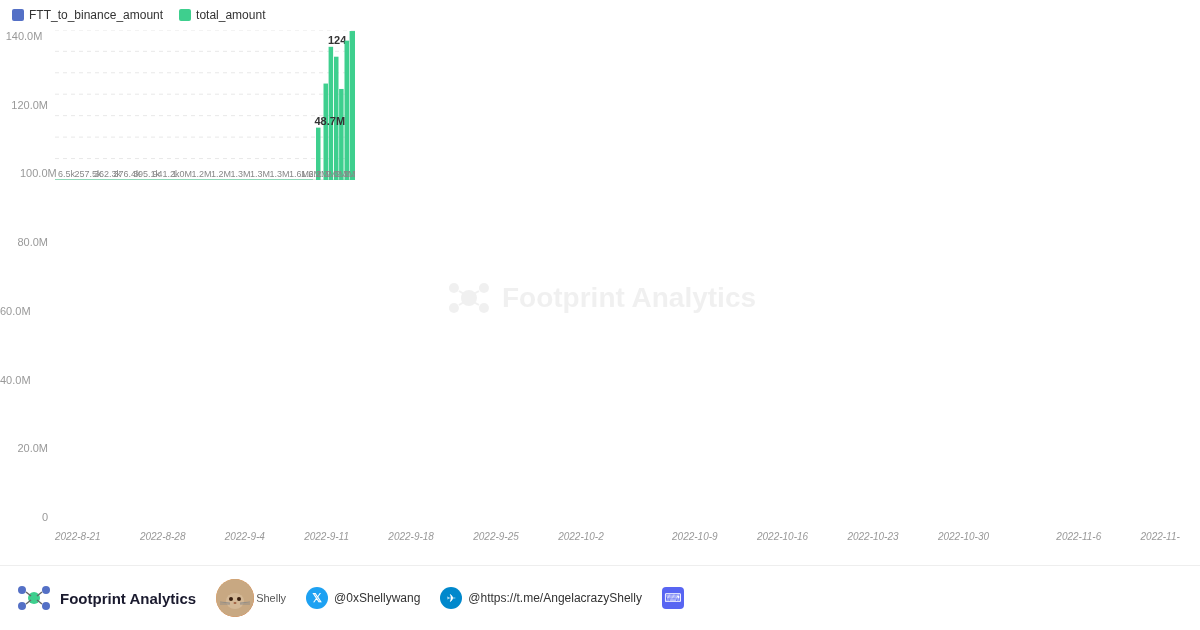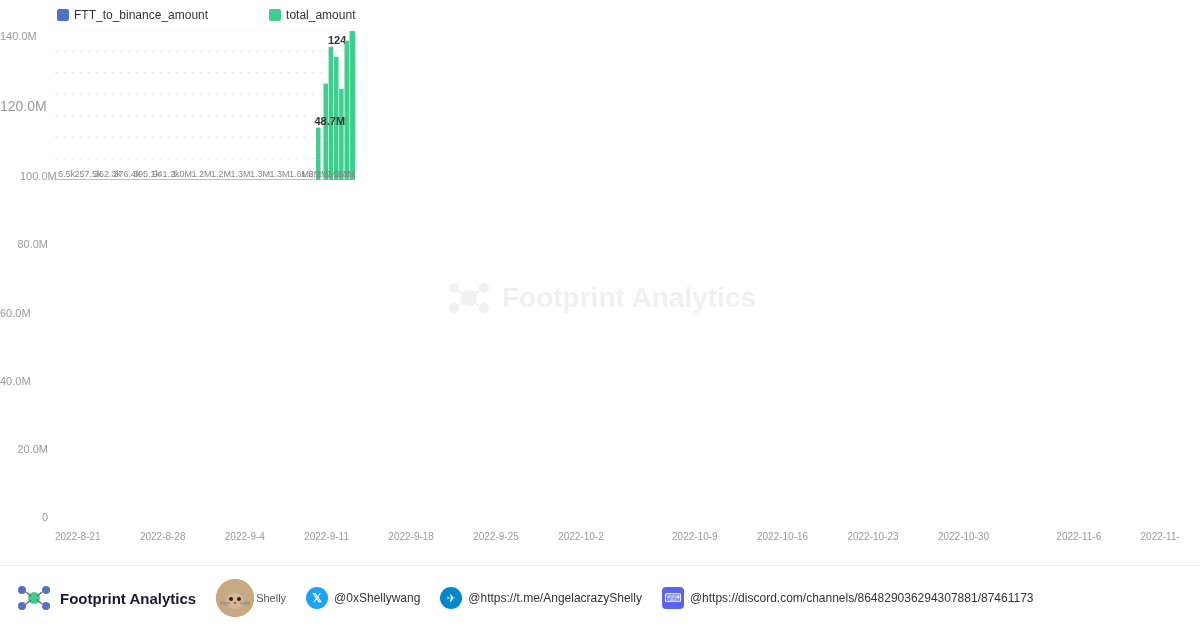--- a/index.html
+++ b/index.html
@@ -22,21 +22,20 @@
       align-items: center;
       gap: 16px;
       padding: 8px 12px;
       font-size: 12px;
       color: #333;
     }
     .legend-item {
       display: flex;
       align-items: center;
       gap: 5px;
-      margin-left: 45px;
     }
     .legend-dot {
       width: 12px;
       height: 12px;
       border-radius: 2px;
     }
     .chart-area {
       flex: 1;
       position: relative;
       padding: 0 20px 0 55px;
@@ -241,25 +240,25 @@
       <text x="96.5%" y="98%" font-size="9" fill="#888">2.3M</text>
     </svg>
 
     <div style="position:absolute;left:0;top:0;bottom:40px;width:52px;display:flex;flex-direction:column-reverse;justify-content:space-between;padding-bottom:2px;">
       <span style="font-size:11px;color:#999;text-align:right;padding-right:4px;">0</span>
       <span style="font-size:11px;color:#999;text-align:right;padding-right:4px;">20.0M</span>
       <span style="font-size:11px;color:#999;padding-right:4px;">40.0M</span>
       <span style="font-size:11px;color:#999;padding-right:4px;">60.0M</span>
       <span style="font-size:11px;color:#999;text-align:right;padding-right:4px;">80.0M</span>
       <span style="font-size:11px;color:#999;text-align:right;padding-right:4px;padding-left:20px;">100.0M</span>
-      <span style="font-size:14px;color:#999;padding-right:4px;">120.0M</span>
-      <span style="font-size:11px;color:#999;text-align:left;padding-right:4px;">140.0M</span>
-    </div>
-
-    <div style="position:absolute;bottom:0;left:55px;right:20px;height:38px;display:flex;justify-content:space-between;align-items:flex-start;padding-top:4px;">
+      <span style="font-size:11px;color:#999;text-align:right;padding-right:4px;">120.0M</span>
+      <span style="font-size:11px;color:#999;text-align:center;padding-right:4px;">140.0M</span>
+    </div>
+
+    <div style="position:absolute;bottom:0;left:55px;right:20px;height:38px;display:flex;justify-content:space-between;align-items:flex-start;padding-top:4px;font-style:italic;">
       <span style="font-size:10px;color:#999;">2022-8-21</span>
       <span style="font-size:10px;color:#999;">2022-8-28</span>
       <span style="font-size:10px;color:#999;">2022-9-4</span>
       <span style="font-size:10px;color:#999;">2022-9-11</span>
       <span style="font-size:10px;color:#999;">2022-9-18</span>
       <span style="font-size:10px;color:#999;">2022-9-25</span>
       <span style="font-size:10px;color:#999;">2022-10-2</span>
       <span style="font-size:10px;color:#999;margin-left:29px;">2022-10-9</span>
       <span style="font-size:10px;color:#999;">2022-10-16</span>
       <span style="font-size:10px;color:#999;">2022-10-23</span>
@@ -315,16 +314,15 @@
       <span>@0xShellywang</span>
     </div>
 
     <div class="social-link">
       <div class="telegram-icon">✈</div>
       <span>@https://t.me/AngelacrazyShelly</span>
     </div>
 
     <div class="social-link">
       <div class="discord-icon" style="font-size:12px;">⌨</div>
-      <span>@https://discord.com/channels/864829036294307881/87461173</span>
     </div>
   </div>
 </div>
 
 </body></html>

